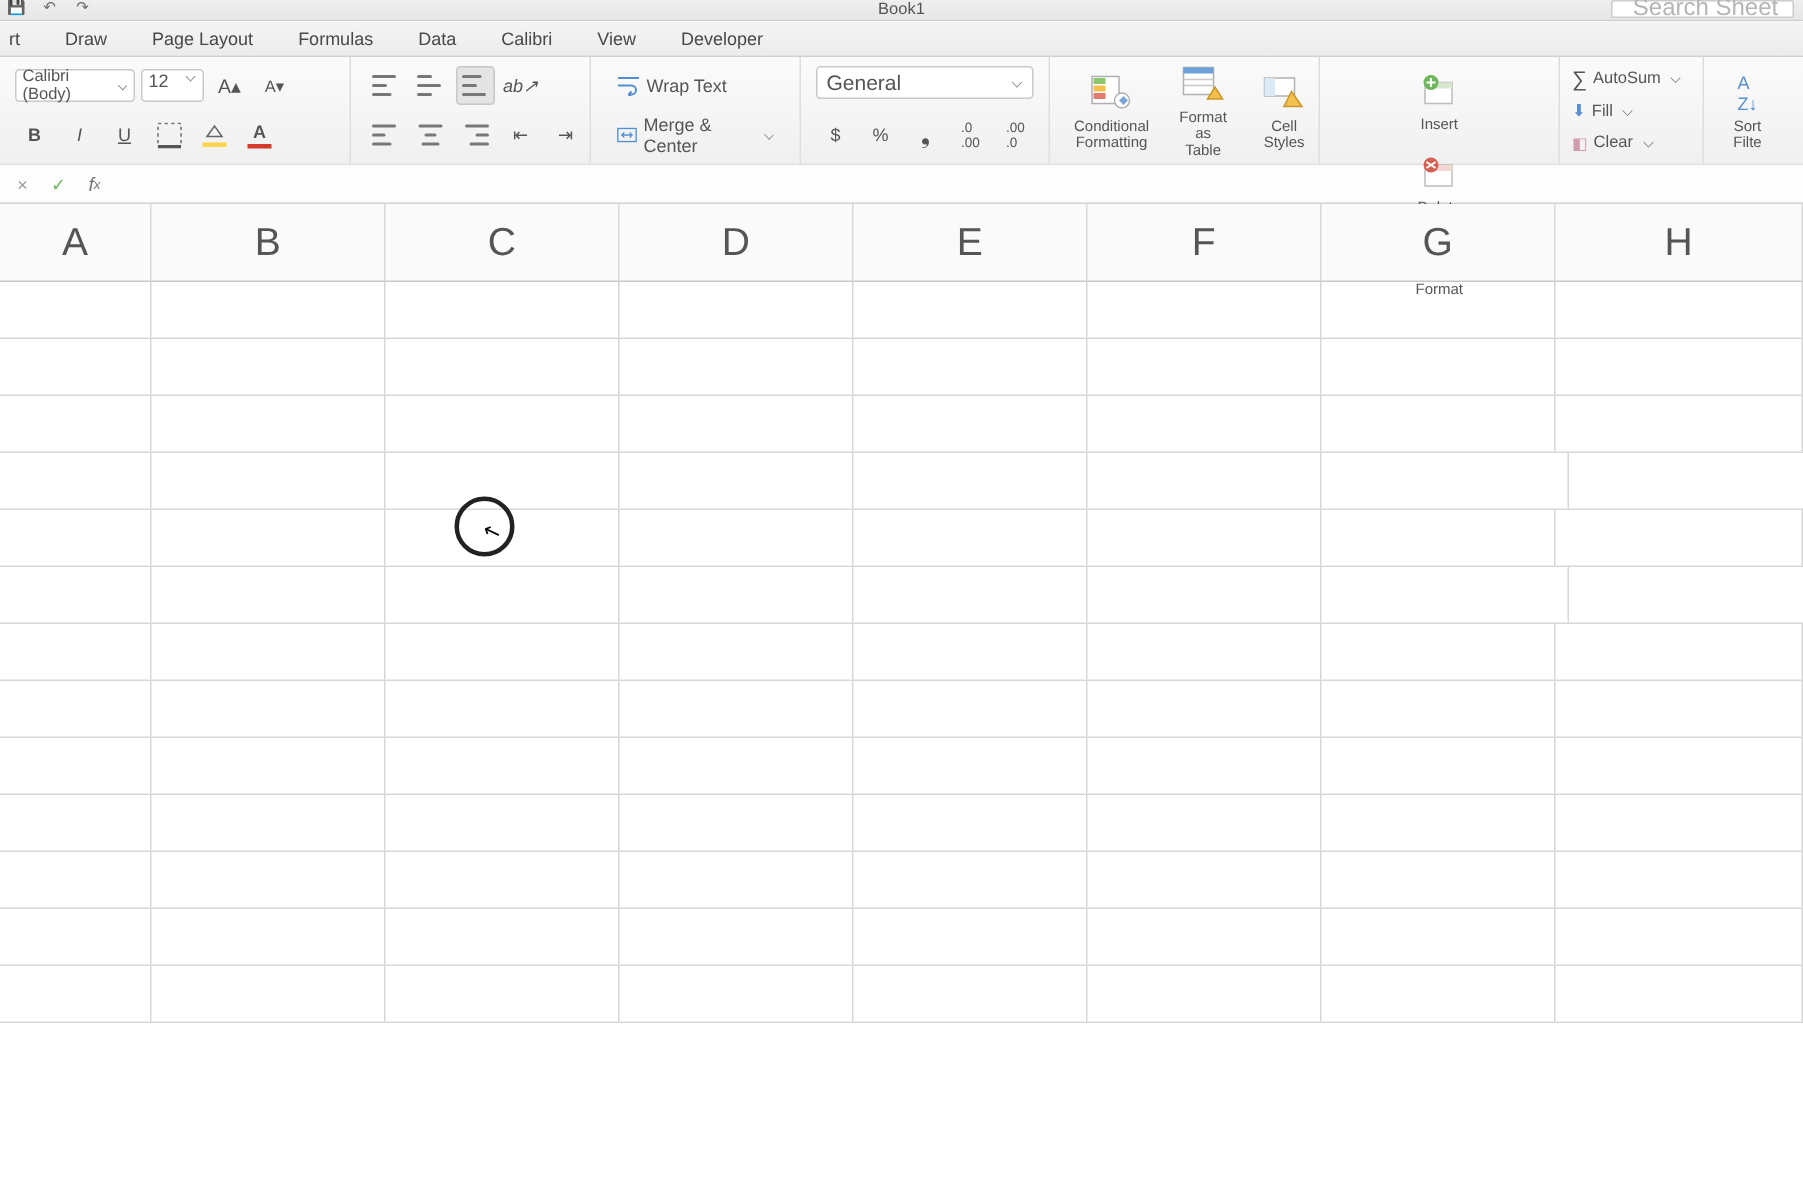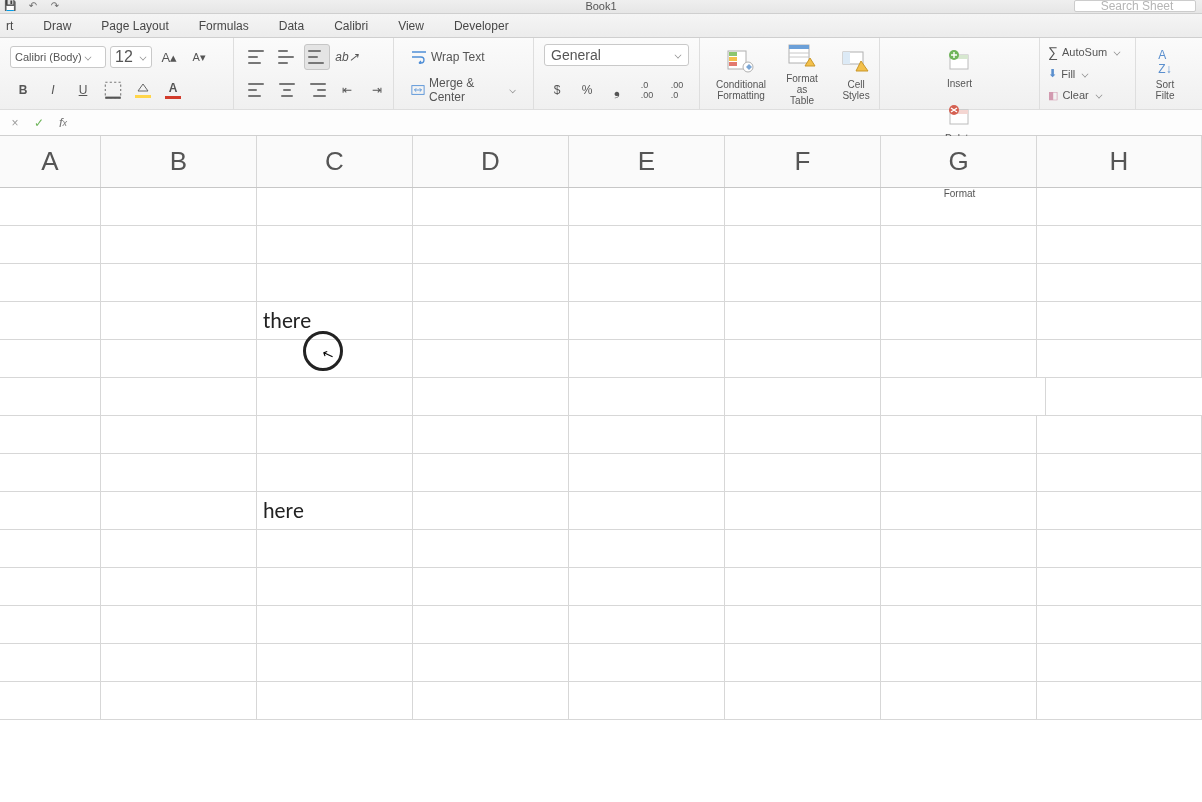--- a/index.html
+++ b/index.html
@@ -2,36 +2,36 @@
 <html><head>
 <meta charset="utf-8">
 <style>
 html,body{margin:0;padding:0;width:1202px;height:802px;overflow:hidden;font-family:-apple-system,BlinkMacSystemFont,"Segoe UI",Arial,sans-serif;background:#fff;color:#444}
 *{box-sizing:border-box}
 
 
 .titlebar{height:14px;background:linear-gradient(#efefef,#e6e6e6);border-bottom:1px solid #cfcfcf;position:relative;text-align:center;font-size:11px;line-height:12px;color:#555}
 .titlebar .icons{position:absolute;left:4px;top:0;display:flex;gap:8px}
 .tb-ico{width:14px;height:12px;display:flex;align-items:center;justify-content:center;color:#6b6b6b;font-size:10px}
-.titlebar .search{position:absolute;right:6px;top:0;width:122px;height:12px;background:#fff;border:1px solid #ccc;border-radius:2px;font-size:12px;color:#b5b5b5;padding-left:4px;line-height:10px}
+.titlebar .search{position:absolute;right:6px;top:0;width:122px;height:12px;background:#fff;border:1px solid #ccc;border-radius:2px;font-size:16px;color:#b5b5b5;padding-left:4px;line-height:10px}
 
 
 .tabs{height:24px;background:linear-gradient(#f5f5f5,#ececec);border-bottom:1px solid #cfcfcf;display:flex;align-items:center;padding-left:6px;gap:10px;font-size:12px;color:#484848}
 .tab{padding:0 10px;height:16px;display:flex;align-items:center;cursor:pointer}
 .tab.cut{padding-left:0}
 
 
 .ribbon{height:72px;background:linear-gradient(#fbfbfb,#f0f0f0);border-bottom:1px solid #dedede;display:flex;align-items:stretch}
 .grp{border-right:1px solid #dedede;padding:6px 10px;display:flex;flex-direction:column;justify-content:space-between}
 .row{display:flex;align-items:center;gap:4px}
 .rbbtn{height:26px;min-width:26px;border:1px solid transparent;border-radius:3px;display:flex;align-items:center;justify-content:center;font-size:12px;color:#555;cursor:pointer;background:transparent}
 .rbbtn.on{background:#e4e4e4;border-color:#c6c6c6}
 .rbbtn.wide{padding:0 6px;gap:4px}
-.font-sel{width:96px;height:22px;border:1px solid #c9c9c9;border-radius:3px;background:#fff;font-size:11px;padding:0 4px;display:flex;align-items:center;justify-content:flex-start;color:#555}
-.size-sel{width:42px;height:22px;border:1px solid #c9c9c9;border-radius:3px;background:#fff;font-size:16px;padding:0 4px;display:flex;align-items:center;justify-content:space-between;color:#555}
+.font-sel{width:80px;height:22px;border:1px solid #c9c9c9;border-radius:3px;background:#fff;font-size:11px;padding:0 4px;display:flex;align-items:center;justify-content:flex-start;color:#555}
+.size-sel{width:42px;height:22px;border:1px solid #c9c9c9;border-radius:3px;background:#fff;font-size:12px;padding:0 4px;display:flex;justify-content:space-between;color:#555}
 .dd{width:8px;height:8px;border-left:1px solid #888;border-bottom:1px solid #888;transform:rotate(-45deg) scale(.6);margin-left:2px}
 .stack{display:flex;flex-direction:column;align-items:center;gap:2px;padding:2px 6px;cursor:pointer}
 .stack .lbl{font-size:10px;color:#555;text-align:center;line-height:11px}
 .smallico{width:22px;height:22px}
 .colorbar{display:block;width:16px;height:3px;margin-top:1px}
 .alignrow{display:flex;gap:4px}
 .alignico{width:18px;height:14px;display:flex;flex-direction:column;justify-content:space-between}
 .alignico span{display:block;height:2px;background:#777;border-radius:1px}
 
 .bigicon{width:36px;height:30px;display:flex;align-items:center;justify-content:center}
@@ -369,70 +369,59 @@
         <div class="cell wC"></div>
         <div class="cell wD"></div>
         <div class="cell wE"></div>
         <div class="cell wF"></div>
         <div class="cell wG"></div>
         <div class="cell wH"></div>
       </div>
       <div class="crow">
         <div class="cell wA"></div>
         <div class="cell wB"></div>
-        <div class="cell wC">there</div>
-        <div class="cell wD"></div>
-        <div class="cell wE"></div>
-        <div class="cell wF"></div>
-        <div class="cell wG"></div>
-        <div class="cell wH"></div>
-      </div>
-      <div class="crow">
-        <div class="cell wA"></div>
-        <div class="cell wB"></div>
-        <div class="cell wC"></div>
-        <div class="cell wD"></div>
-        <div class="cell wE"></div>
-        <div class="cell wF"></div>
-        <div class="cell wG"></div>
-        <div class="cell wH"></div>
-      </div>
-      <div class="crow">
-        <div class="cell wA"></div>
-        <div class="cell wB"></div>
-        <div class="cell wD"></div>
-        <div class="cell wE"></div>
-        <div class="cell wF"></div>
-        <div class="cell wG"></div>
-        <div class="cell wH"></div>
-      </div>
-      <div class="crow">
-        <div class="cell wA"></div>
-        <div class="cell wB"></div>
-        <div class="cell wC"></div>
-        <div class="cell wD"></div>
-        <div class="cell wE"></div>
-        <div class="cell wF"></div>
-        <div class="cell wG"></div>
-        <div class="cell wH"></div>
-      </div>
-      <div class="crow">
-        <div class="cell wA"></div>
-        <div class="cell wB"></div>
-        <div class="cell wC"></div>
-        <div class="cell wD"></div>
-        <div class="cell wE"></div>
-        <div class="cell wF"></div>
-        <div class="cell wG"></div>
-        <div class="cell wH"></div>
-      </div>
-      <div class="crow">
-        <div class="cell wA"></div>
-        <div class="cell wB"></div>
-        <div class="cell wC">here</div>
+        <div class="cell wD"></div>
+        <div class="cell wE"></div>
+        <div class="cell wF"></div>
+        <div class="cell wG"></div>
+        <div class="cell wH"></div>
+      </div>
+      <div class="crow">
+        <div class="cell wA"></div>
+        <div class="cell wB"></div>
+        <div class="cell wC"></div>
+        <div class="cell wD"></div>
+        <div class="cell wE"></div>
+        <div class="cell wF"></div>
+        <div class="cell wG"></div>
+        <div class="cell wH"></div>
+      </div>
+      <div class="crow">
+        <div class="cell wA"></div>
+        <div class="cell wB"></div>
+        <div class="cell wD"></div>
+        <div class="cell wE"></div>
+        <div class="cell wF"></div>
+        <div class="cell wG"></div>
+        <div class="cell wH"></div>
+      </div>
+      <div class="crow">
+        <div class="cell wA"></div>
+        <div class="cell wB"></div>
+        <div class="cell wC"></div>
+        <div class="cell wD"></div>
+        <div class="cell wE"></div>
+        <div class="cell wF"></div>
+        <div class="cell wG"></div>
+        <div class="cell wH"></div>
+      </div>
+      <div class="crow">
+        <div class="cell wA"></div>
+        <div class="cell wB"></div>
+        <div class="cell wC"></div>
         <div class="cell wD"></div>
         <div class="cell wE"></div>
         <div class="cell wF"></div>
         <div class="cell wG"></div>
         <div class="cell wH"></div>
       </div>
       <div class="crow">
         <div class="cell wA"></div>
         <div class="cell wB"></div>
         <div class="cell wC"></div>

